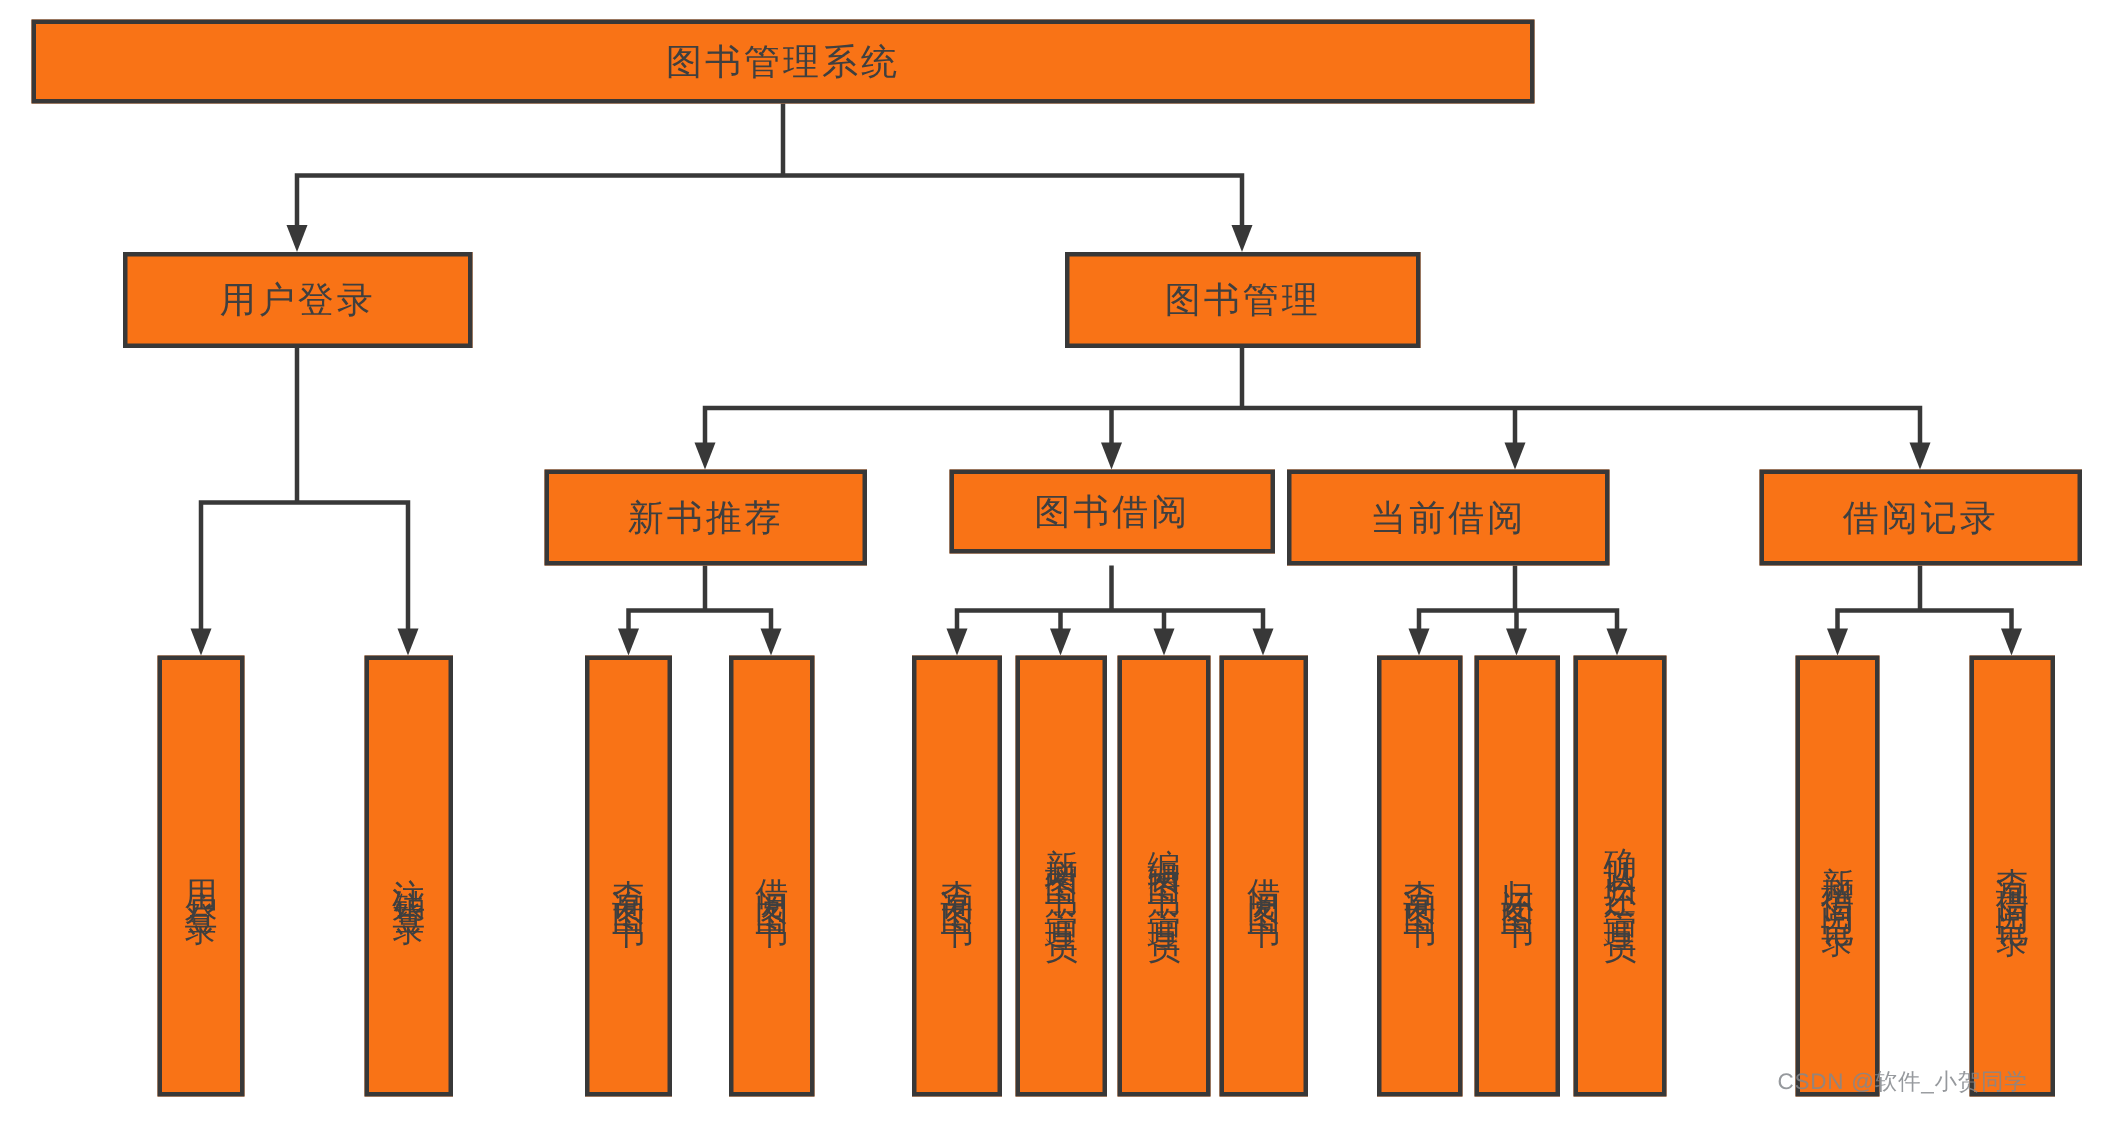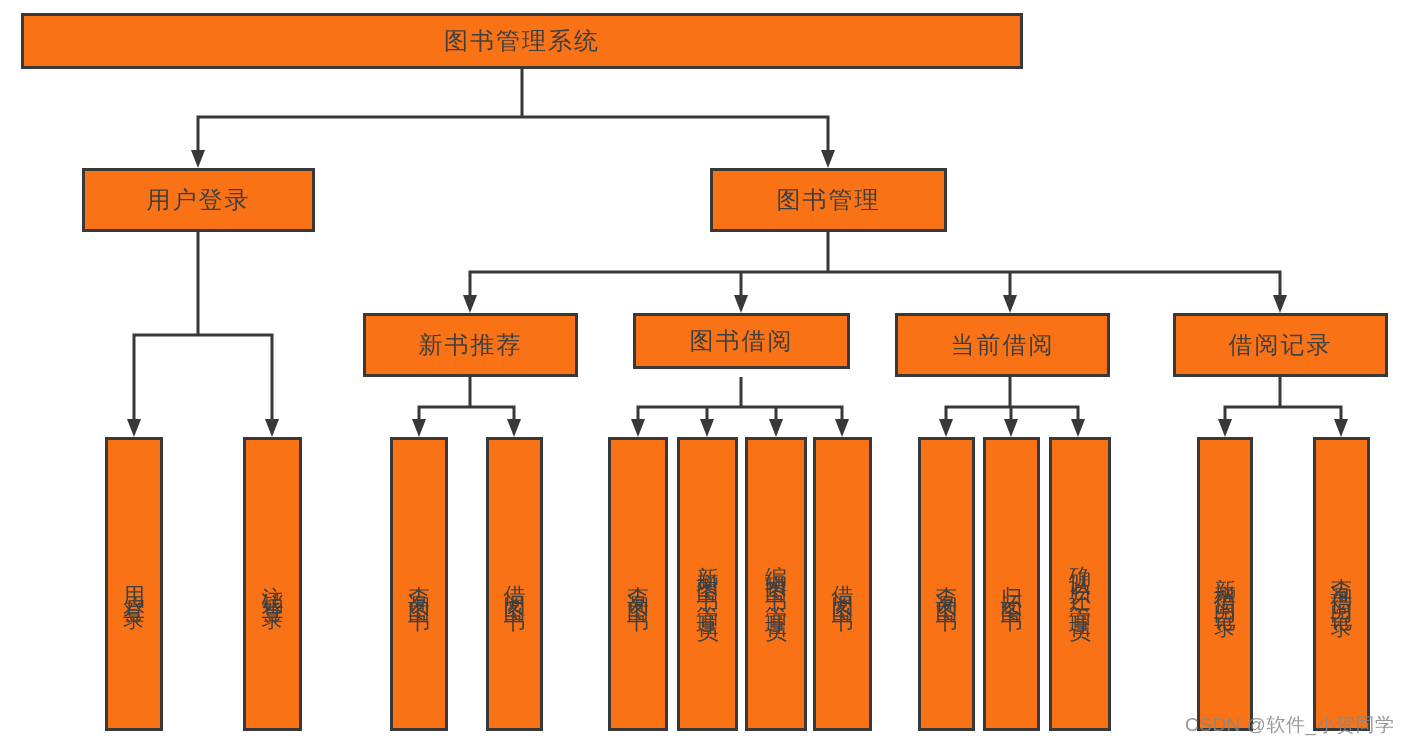--- a/index.html
+++ b/index.html
@@ -33,21 +33,21 @@
   .vnode {
     writing-mode: vertical-rl;
     font-size: 22px;
     letter-spacing: 8px;
     line-height: 1;
   }
   .watermark {
     position: absolute;
     left: 1185px;
     top: 712px;
-    font-size: 19px;
+    font-size: 15px;
     letter-spacing: 0.5px;
     color: rgba(132, 135, 140, 0.85);
     white-space: nowrap;
   }
 </style>
 </head>
 <body>
 
 <div class="canvas">
 
@@ -91,21 +91,21 @@
     </g>
   </svg>
 
   <div class="node" style="left:21px; top:13px; width:1002px; height:56px;">图书管理系统</div>
 
   <div class="node" style="left:82px; top:168px; width:233px; height:64px;">用户登录</div>
   <div class="node" style="left:710px; top:168px; width:237px; height:64px;">图书管理</div>
 
   <div class="node" style="left:363px; top:313px; width:215px; height:64px;text-align:center;">新书推荐</div>
   <div class="node" style="left:633px; top:313px; width:217px; height:56px;">图书借阅</div>
-  <div class="node" style="left:895px; top:313px; width:215px; height:64px;">当前借阅</div>
+  <div class="node" style="left:858px; top:313px; width:215px; height:64px;">当前借阅</div>
   <div class="node" style="left:1173px; top:313px; width:215px; height:64px;">借阅记录</div>
 
   <div class="node vnode" style="left:105px; top:437px; width:58px; height:294px;">用户登录</div>
   <div class="node vnode" style="left:243px; top:437px; width:59px; height:294px;">注销登录</div>
 
   <div class="node vnode" style="left:390px; top:437px; width:58px; height:294px;">查询图书</div>
   <div class="node vnode" style="left:486px; top:437px; width:57px; height:294px;">借阅图书</div>
 
   <div class="node vnode" style="left:608px; top:437px; width:60px; height:294px;">查询图书</div>
   <div class="node vnode" style="left:677px; top:437px; width:61px; height:294px;">新增图书（管理员）</div>

